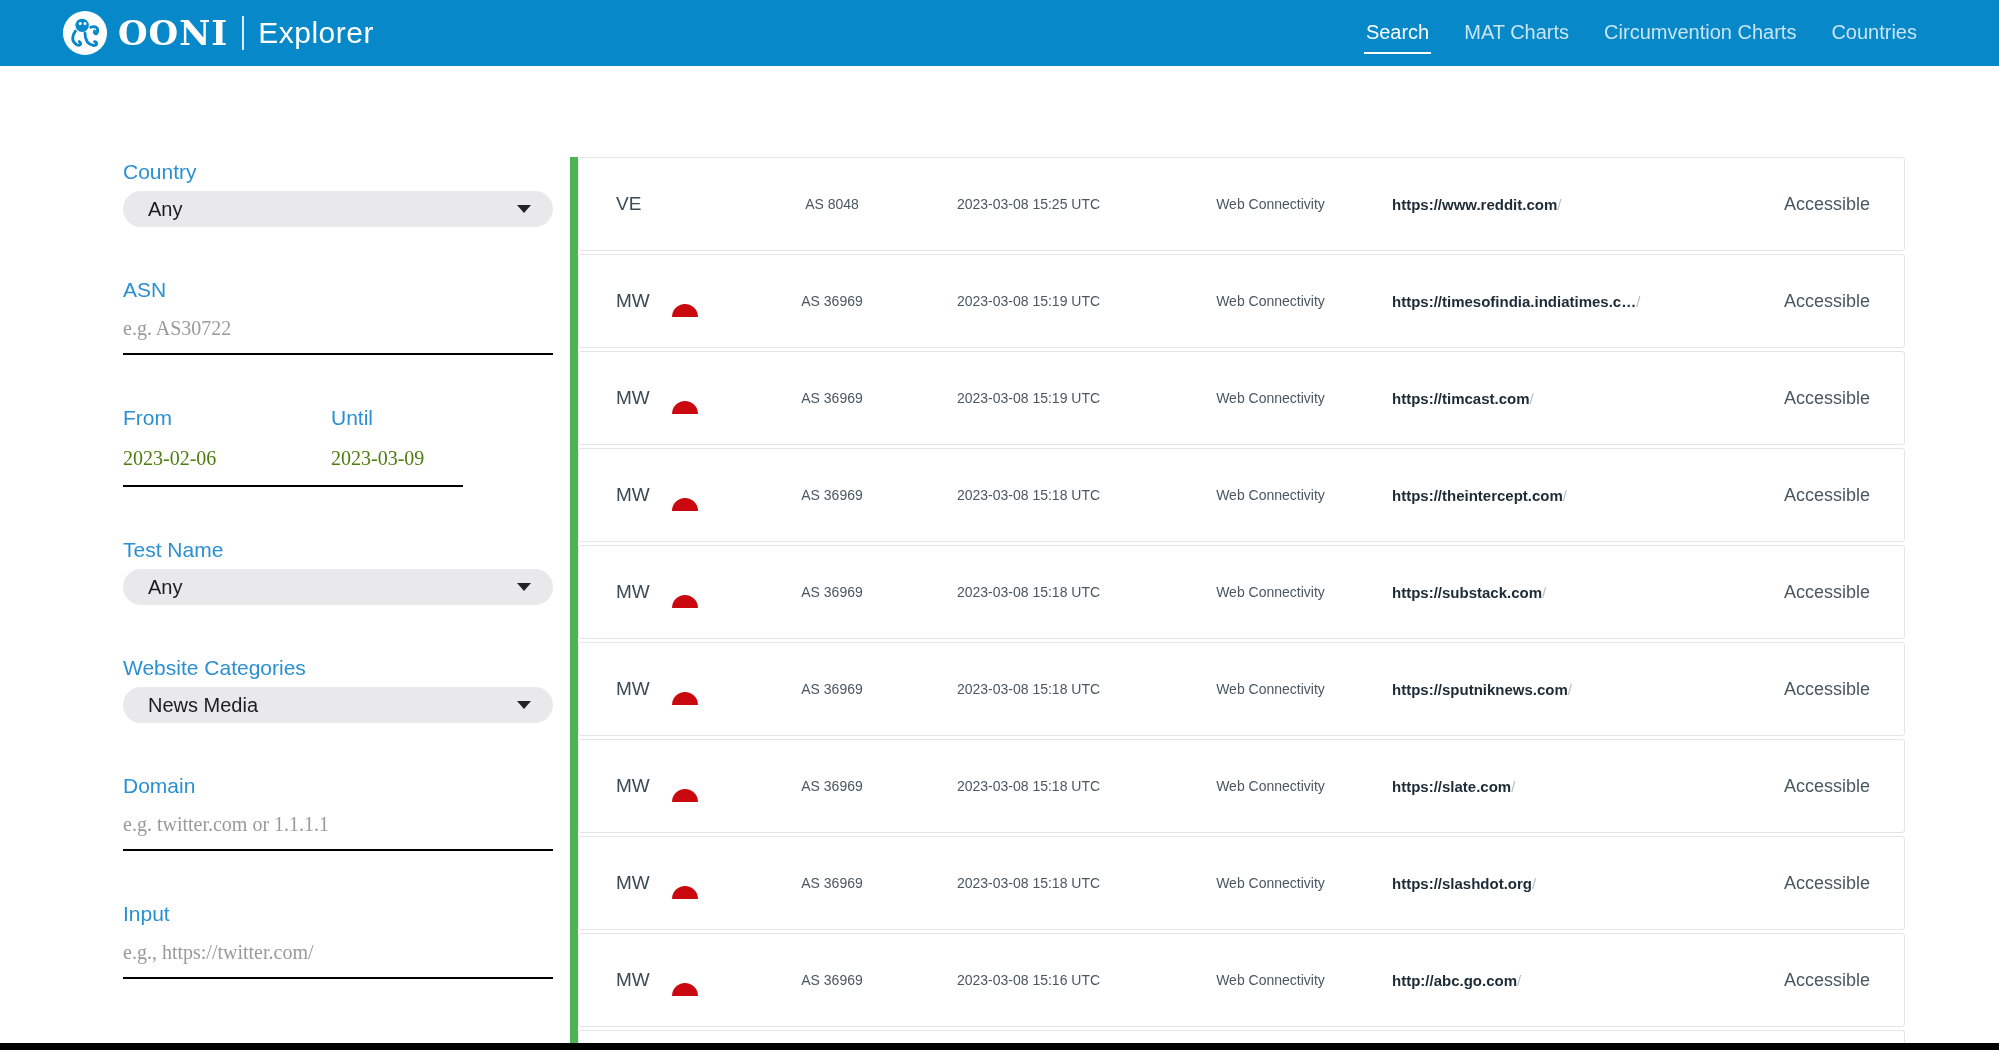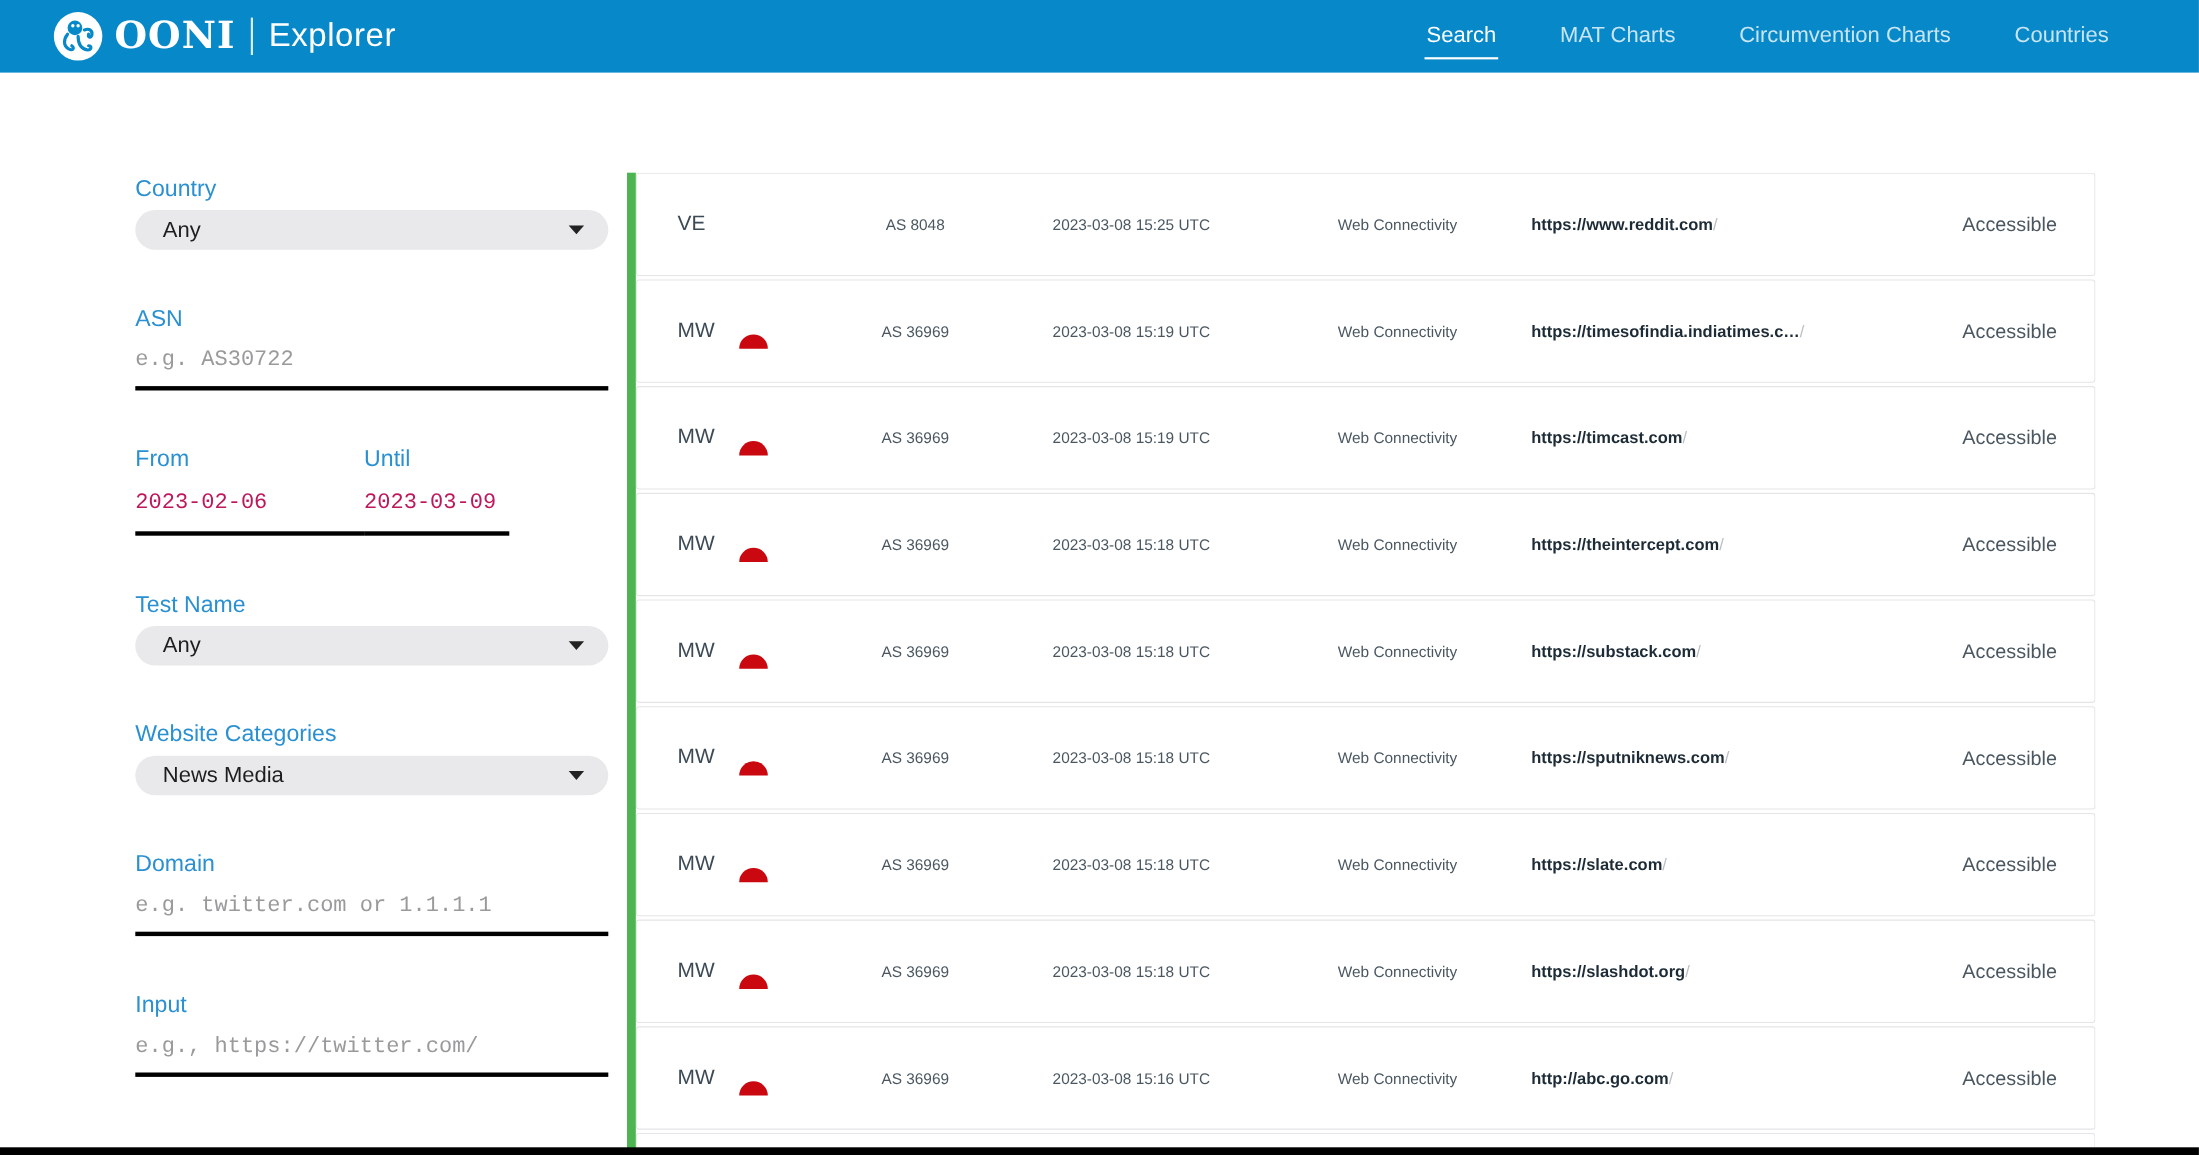--- a/index.html
+++ b/index.html
@@ -1,47 +1,47 @@
 <!DOCTYPE html>
 <html><head>
 <meta charset="utf-8">
 <style>
   * { margin:0; padding:0; box-sizing:border-box; }
   html,body { width:1999px; height:1050px; overflow:hidden; background:#fff;
     font-family:"Liberation Sans", sans-serif; }
 
   
   .navbar { height:66px; background:#0788c9; display:flex; align-items:center;
-    justify-content:space-between; padding:0 80px 0 48px; }
+    justify-content:space-between; padding:0 80px 0 62px; }
   .brand { display:flex; align-items:center; gap:10px; color:#fff; }
   .brand-icon { width:46px; height:46px; display:block; }
   .brand-ooni { font-family:"DejaVu Serif", serif; font-weight:700; font-size:34px;
     letter-spacing:1px; line-height:1; }
   .brand-divider { width:2px; height:34px; background:rgba(255,255,255,.85); margin:0 4px; }
   .brand-explorer { font-size:30px; font-weight:400; letter-spacing:.5px; line-height:1; }
-  .nav-links { display:flex; align-items:center; gap:54px; }
+  .nav-links { display:flex; align-items:center; gap:31px; }
   .nav-link { color:rgba(255,255,255,.78); font-size:20px; text-decoration:none;
     padding:8px 2px; border-bottom:2px solid transparent; cursor:pointer; }
   .nav-link.active { color:#fff; border-bottom-color:#fff; }
 
   
   .main { display:flex; align-items:flex-start; height:984px; padding-left:123px; }
 
   
   .filters { width:430px; flex:0 0 430px; padding-top:94px; margin-right:17px; }
   .fgroup { margin-bottom:51px; }
   .flabel { color:#2a90d1; font-size:21px; font-weight:500; line-height:24px; margin-bottom:7px; }
   .select { height:36px; background:#e9e9ec; border-radius:24px; display:flex;
     align-items:center; justify-content:space-between; padding:0 22px 0 25px; cursor:pointer; }
   .select-value { font-size:20px; color:#1d1d1f; }
   .caret { width:0; height:0; border-left:7px solid transparent; border-right:7px solid transparent;
     border-top:8px solid #222; }
-  .uinput { display:block; width:100%; height:46px; border:none; border-bottom:4px solid #000000;
-    font-size:20px; color:#be185d; background:transparent; outline:none; padding:0 0 6px 0;
-    font-family:Liberation Mono, monospace; }
+  .uinput { display:block; width:100%; height:46px; border:none; border-bottom:2px solid #000000;
+    font-size:20px; color:#4d7c0f; background:transparent; outline:none; padding:0 0 6px 0;
+    font-family:Liberation Serif, serif; }
   .uinput::placeholder { color:#9a9a9c; opacity:1; }
   .dates { display:flex; }
   .dcol-from { width:208px; } .dcol-until { width:132px; }
   .dateval { height:50px; font-weight:500; }
 
   
   .results { flex:1; margin-top:91px; margin-right:94px; border-left:8px solid #4cb450;
     height:893px; overflow:hidden; }
   .row { height:94px; margin-bottom:3px; background:#fff; border:1px solid #e5e5e8;
     border-radius:3px; display:grid; align-items:center; cursor:pointer;

